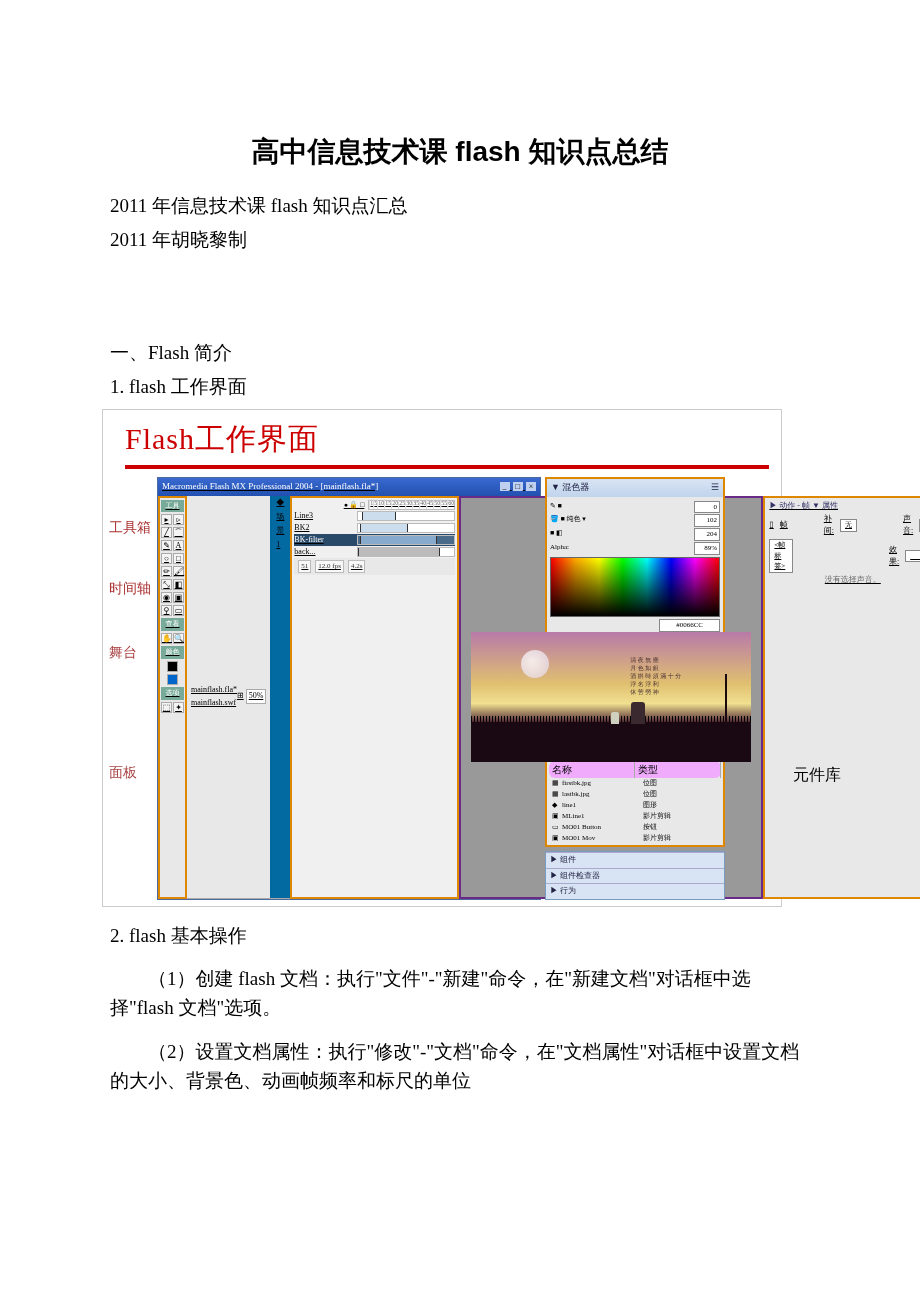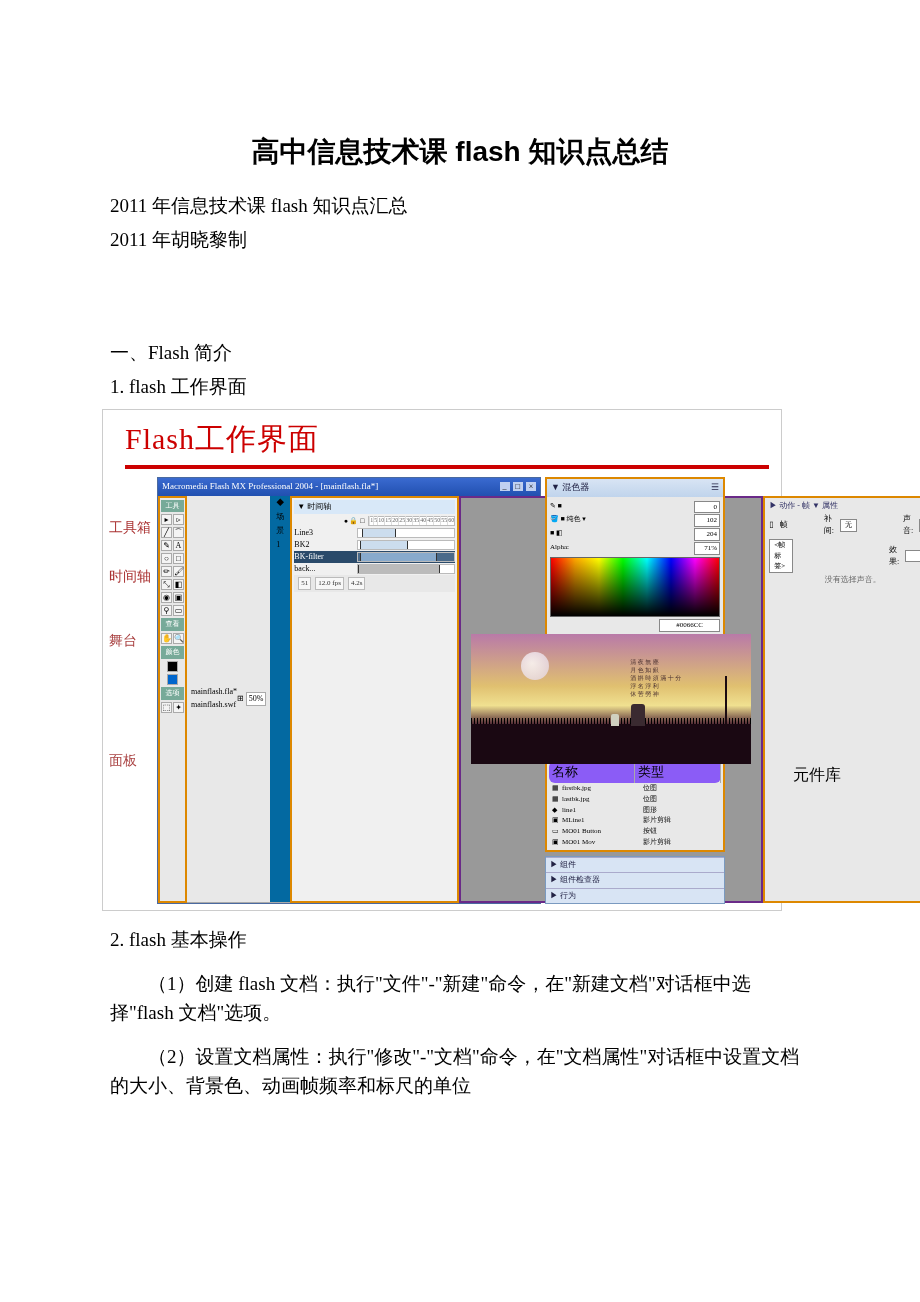--- a/index.html
+++ b/index.html
@@ -47,29 +47,30 @@
   }
   .side-labels {
     width: 44px;
     display: flex;
     flex-direction: column;
     color: #a33;
     font-family: Liberation Serif, serif;
     font-size: 14px;
   }
   .lbl-tool { margin-top: 40px; }
-  .lbl-time { margin-top: 28px; }
+  .lbl-time { margin-top: 40px; }
   .lbl-stage { margin-top: 42px; color: #a44; }
   .lbl-panel { margin-top: 98px; color: #a44; }
   .flash-window {
     width: 384px;
     border: 1px solid #4a6aa0;
     background: #e8e8e8;
     display: flex;
     flex-direction: column;
+    text-decoration: underline;
   }
   .win-titlebar {
     background: linear-gradient(#3a6ad0,#2150b0);
     color: #fff;
     font-size: 9px;
     padding: 2px 4px;
     display: flex;
     justify-content: space-between;
     align-items: center;
   }
@@ -225,21 +226,21 @@
   }
   .hexline { margin-top: 2px; font-size: 7px; display: flex; justify-content: flex-end; }
   .hexline .hx { border: 1px solid #888; background: #fff; padding: 0 16px; }
   .lib-panel { border: 2px solid #d80; }
   .lib-body { padding: 2px; }
   .lib-preview {
     width: 100%; height: 52px;
     background: linear-gradient(#b97aa8 0%, #e0c070 50%, #2a1020 100%);
     border: 1px solid #888;
   }
-  .lib-head { display: flex; font-size: 13px; background: #8b5cf6; border-radius: 6px; }
+  .lib-head { display: flex; font-size: 10px; background: #f0abfc; border-radius: 6px; }
   .lib-head div { flex: 1; padding: 1px 3px; border-right: 1px solid #aaa; }
   .lib-item { display: flex; font-size: 7px; }
   .lib-item div { flex: 1; padding: 0 3px; overflow: hidden; white-space: nowrap; }
   .lib-item .ic { width: 10px; flex: 0 0 10px; text-align: center; }
   .small-panel { font-size: 8px; }
   .small-panel .sp { padding: 1px 4px; background: #d8e4f4; border-top: 1px solid #aac; color: #224; }
   .fig-body-wrap { position: relative; }
   .lbl-lib {
     position: absolute;
     right: -60px;
@@ -341,21 +342,20 @@
               <span>mainflash.fla*    mainflash.swf</span>
               <span class="zoom">
                 <span>⊞</span>
                 <span class="z">50%</span>
               </span>
             </div>
             <div class="scene-row">
               ◆ <span>场景 1</span>
             </div>
             <div class="timeline">
-              <div class="tl-title">▼ 时间轴</div>
               <div style="display:flex;gap:2px;">
                 <div style="width:72px;font-size:7px;text-align:right;padding-right:2px;">● 🔒 □</div>
                 <div class="tl-ruler" style="flex:1">
                   <span>1</span>
                   <span>5</span>
                   <span>10</span>
                   <span>15</span>
                   <span>20</span>
                   <span>25</span>
                   <span>30</span>
@@ -445,21 +445,21 @@
             <div class="cr">
                 <span>🪣 ■ <span>纯色</span> ▾</span>
                 <span class="v">102</span>
               </div>
             <div class="cr">
                 <span>■ ◧</span>
                 <span class="v">204</span>
               </div>
             <div class="cr">
                 <span>Alpha:</span>
-                <span class="v">71%</span>
+                <span class="v">89%</span>
               </div>
             <div class="color-box"></div>
             <div class="hexline">
                 <span class="hx">#0066CC</span>
               </div>
           </div>
         </div>
         <div class="panel">
           <div class="p-title">
               <span>▼ 项目</span>

